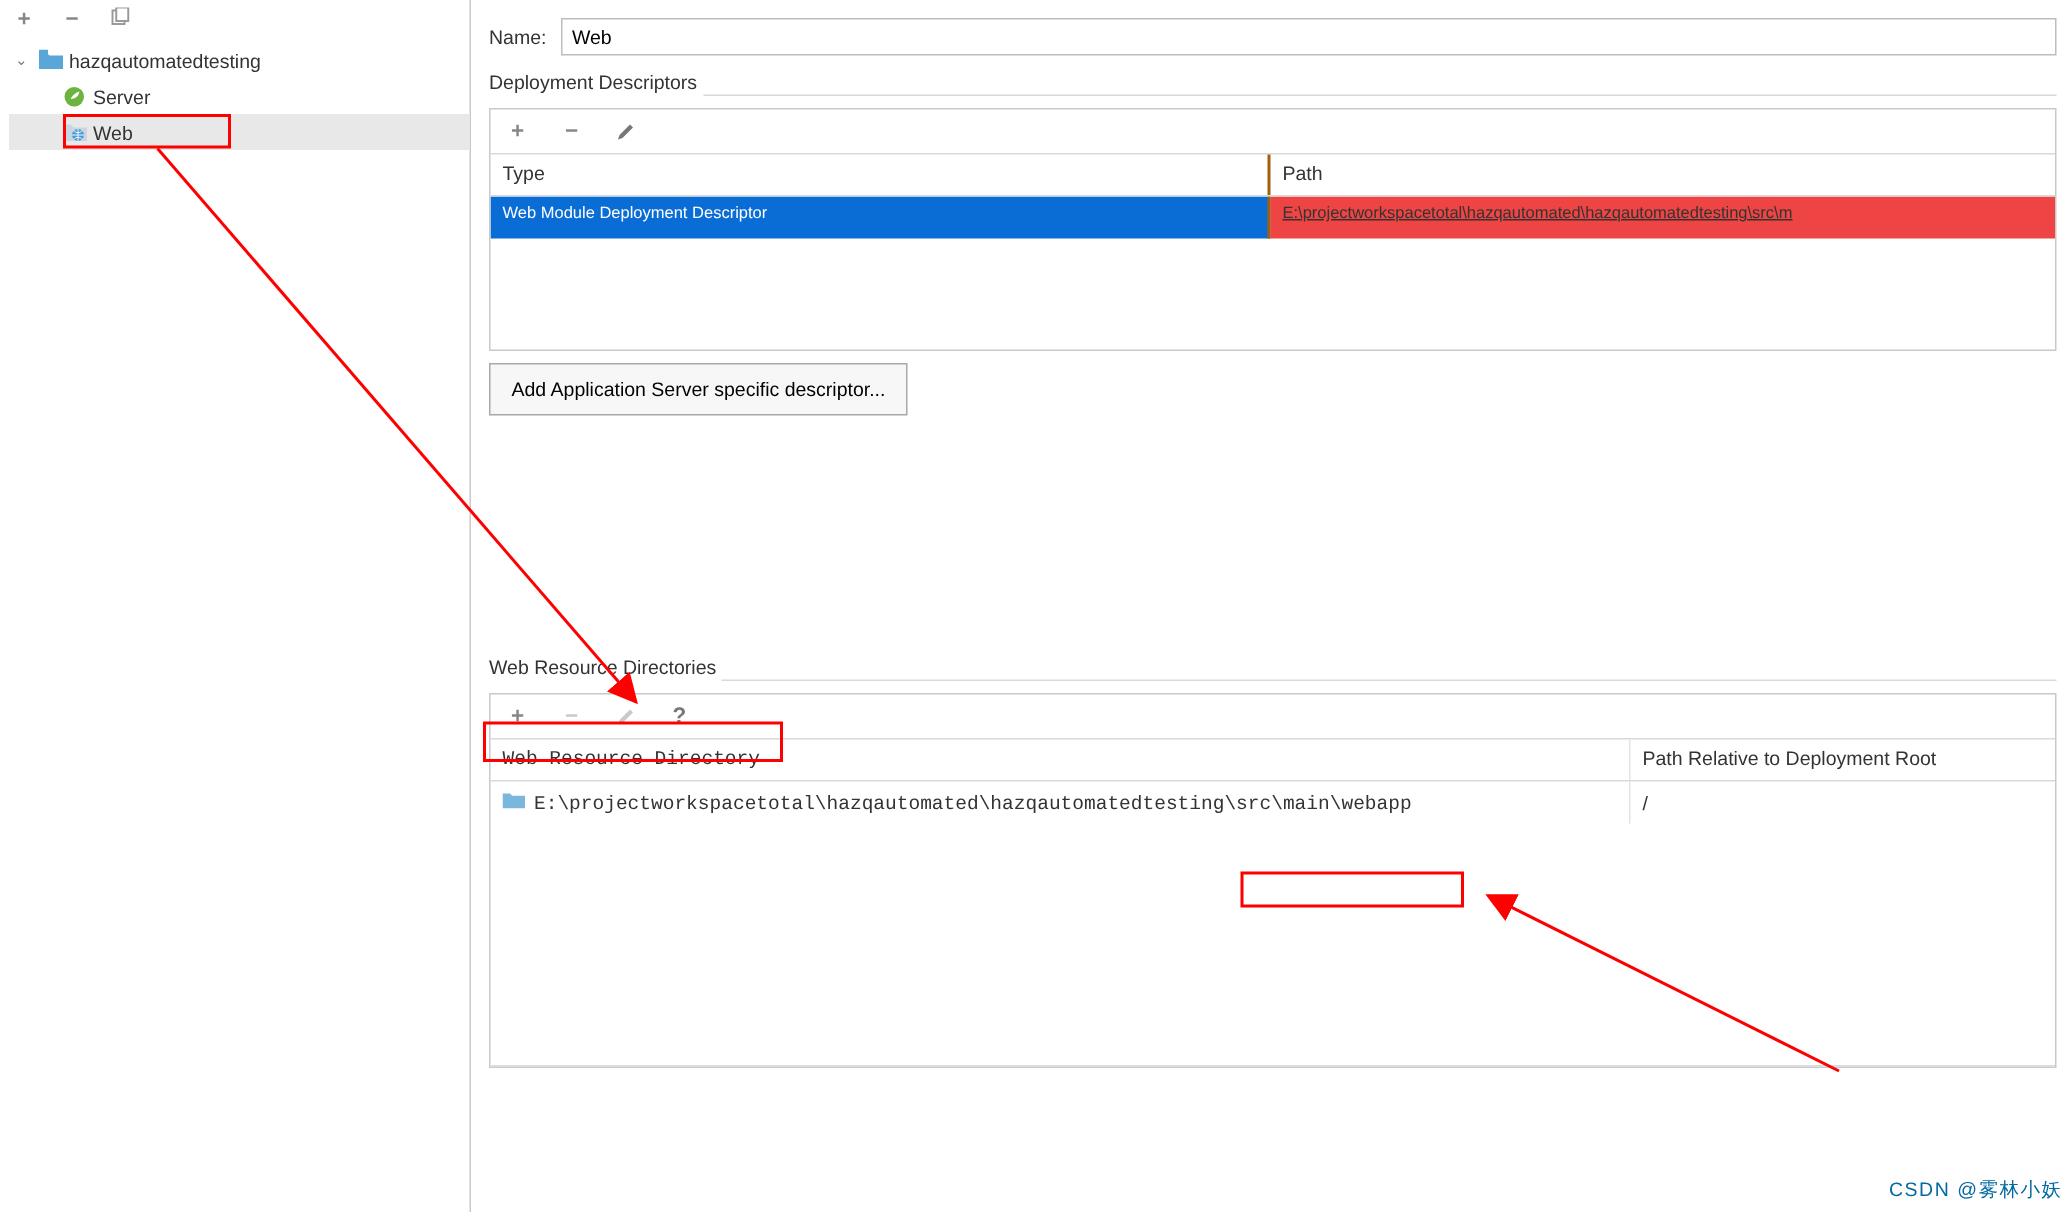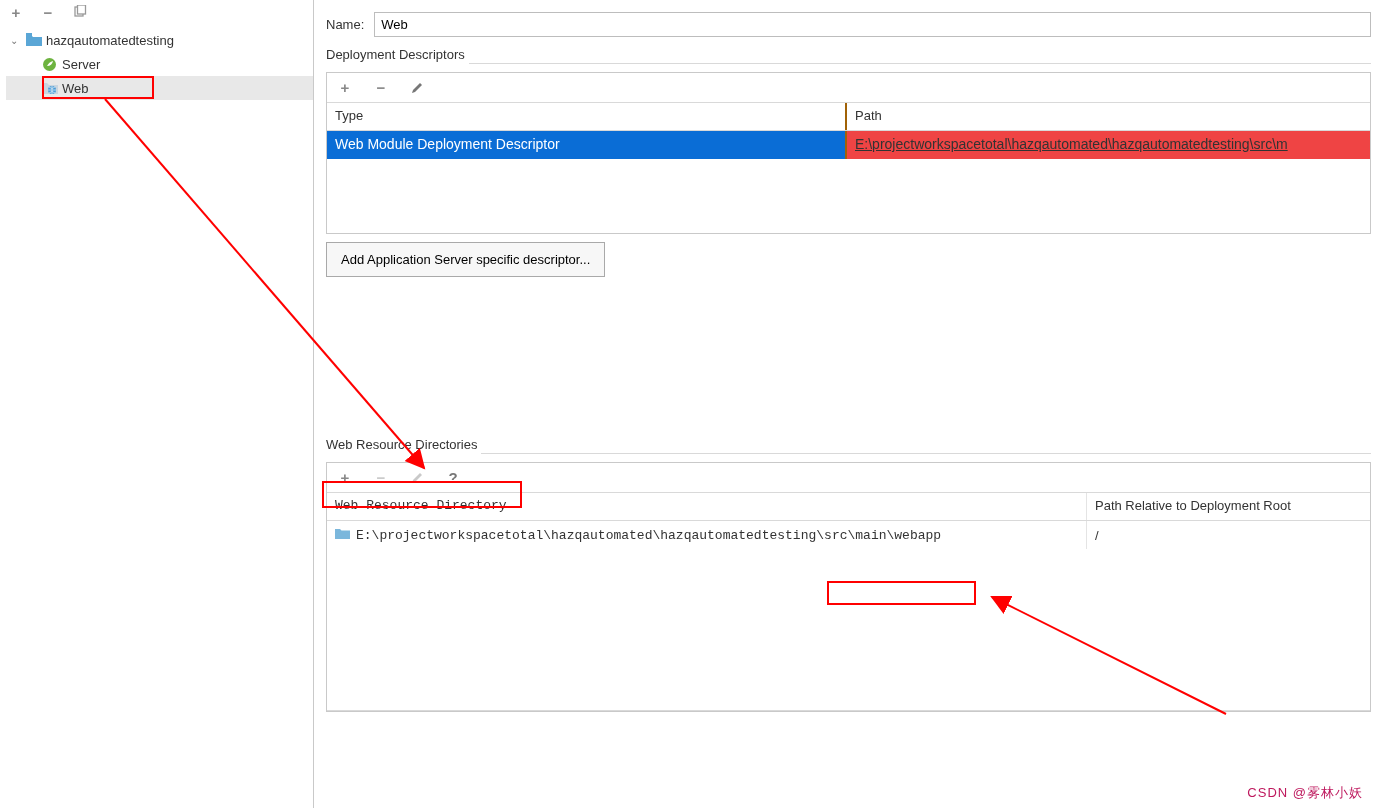--- a/index.html
+++ b/index.html
@@ -30,38 +30,38 @@
     .panel { border: 1px solid #c9c9c9; background: #fff; }
     .panel-tb { height: 30px; border-bottom: 1px solid #d9d9d9; display: flex; align-items: center; gap: 20px; padding: 0 10px; color: #888; }
     .disabled { color: #c9c9c9 !important; }
 
     .tbl-header { display: flex; height: 28px; border-bottom: 1px solid #d9d9d9; }
     .th { padding: 5px 8px; font-size: 13px; color: #333; }
     .col-type { width: 520px; border-right: 2px solid #a16207; }
     .col-path { flex: 1; }
 
     .tbl-row { display: flex; height: 28px; }
-    .tbl-row .td { padding: 5px 8px; font-size: 14px; white-space: nowrap; overflow: hidden; }
+    .tbl-row .td { padding: 5px 8px; font-size: 11px; white-space: nowrap; overflow: hidden; }
     .tbl-row.sel .td.col-type { background: #0a6dd6; color: #fff; }
     .tbl-row.sel .td.col-path { background: #ef4444; color: #333; text-decoration: underline; }
     .tbl-body { height: 102px; overflow: hidden; }
 
     .btn { border: 1px solid #a9a9a9; background: #f7f7f7; padding: 9px 14px; font-size: 13px; cursor: pointer; }
     .btn-area { margin: 8px 0 0 0; }
 
     .wrd-col1 { width: 760px; border-right: 1px solid #e4e4e4; font-family: Liberation Mono, monospace; }
     .wrd-col2 { flex: 1; }
     .wrd-row { display: flex; height: 28px; }
     .wrd-row .td { padding: 5px 8px; font-size: 13px; white-space: nowrap; overflow: hidden; display: flex; align-items: center; gap: 6px; }
     .wrd-body { height: 190px; border-bottom: 1px solid #d9d9d9; }
 
     .red-box { position: absolute; border: 2px solid #ff0000; pointer-events: none; }
     svg.overlay { position: absolute; left: 0; top: 0; pointer-events: none; }
 
-    .watermark { position: absolute; right: 16px; bottom: 6px; font-size: 13px; color: #be185d; letter-spacing: 1px; }
+    .watermark { position: absolute; right: 4px; bottom: 6px; font-size: 13px; color: #0369a1; letter-spacing: 1px; }
   </style>
 </head>
 <body>
 
 <div class="left-pane">
   <div class="left-toolbar">
     <span class="tb-ic">+</span>
     <span class="tb-ic">−</span>
     <span class="tb-ic">
       <svg width="14" height="14" viewBox="0 0 14 14">

